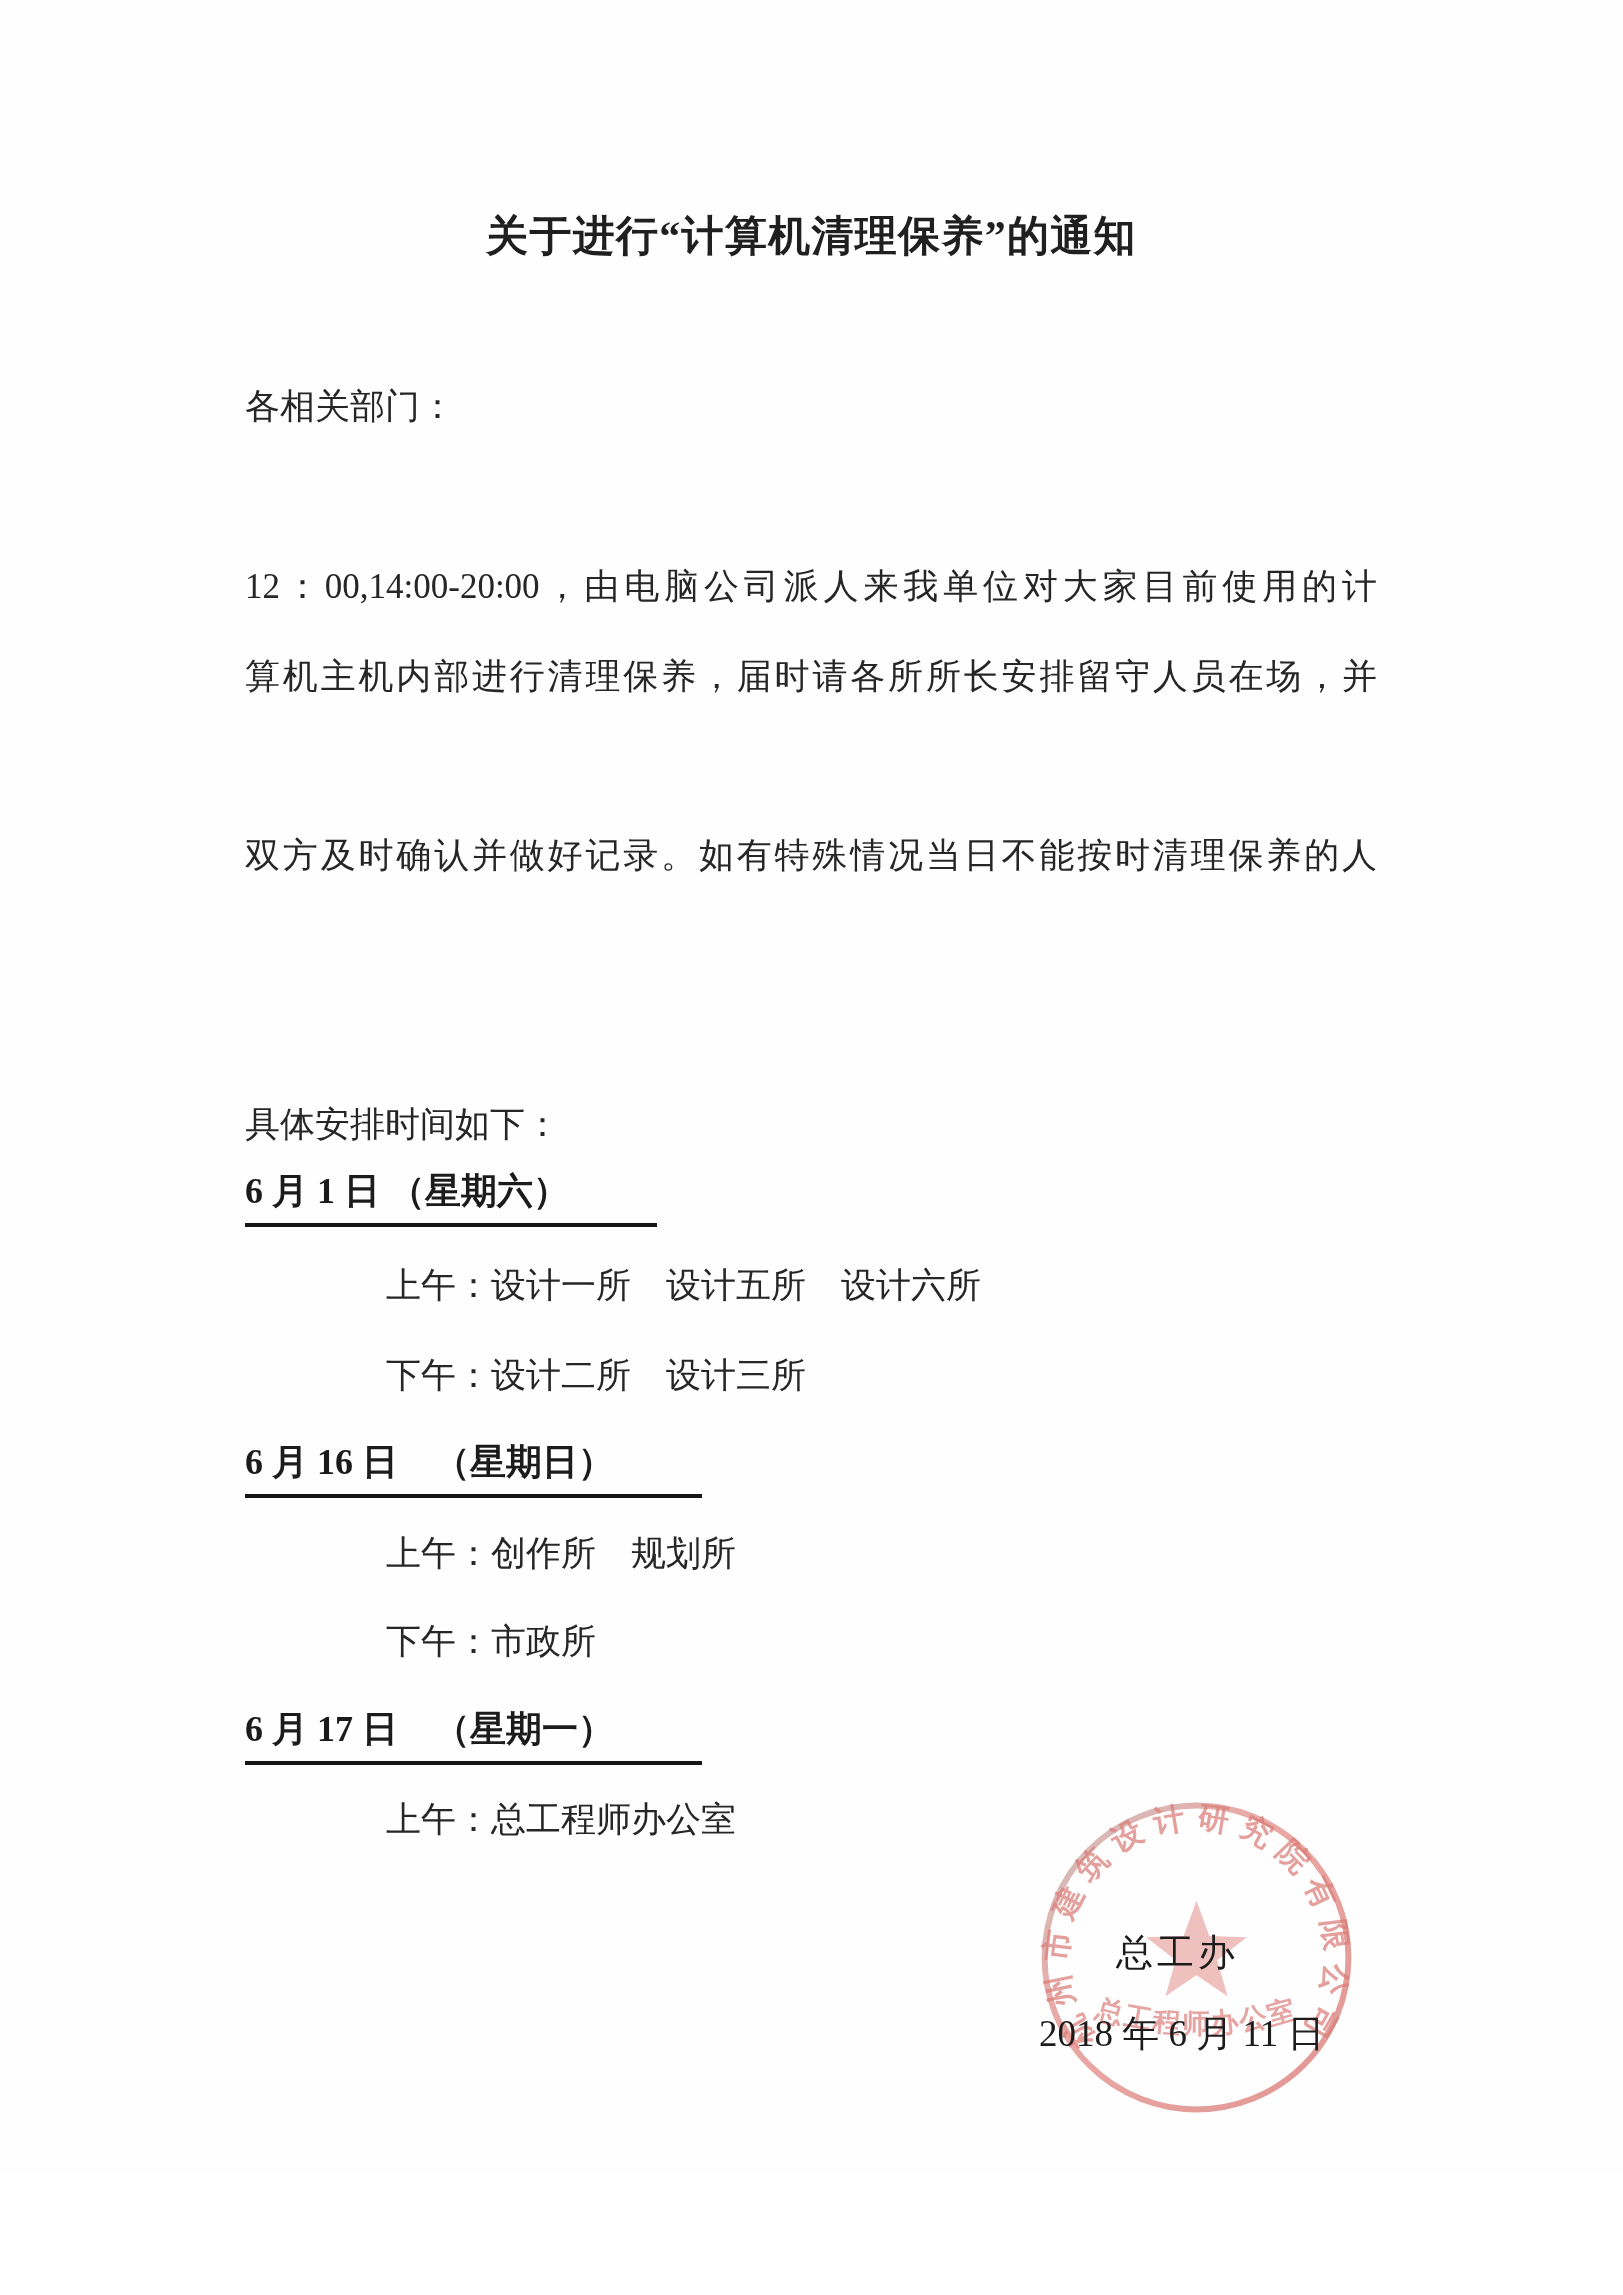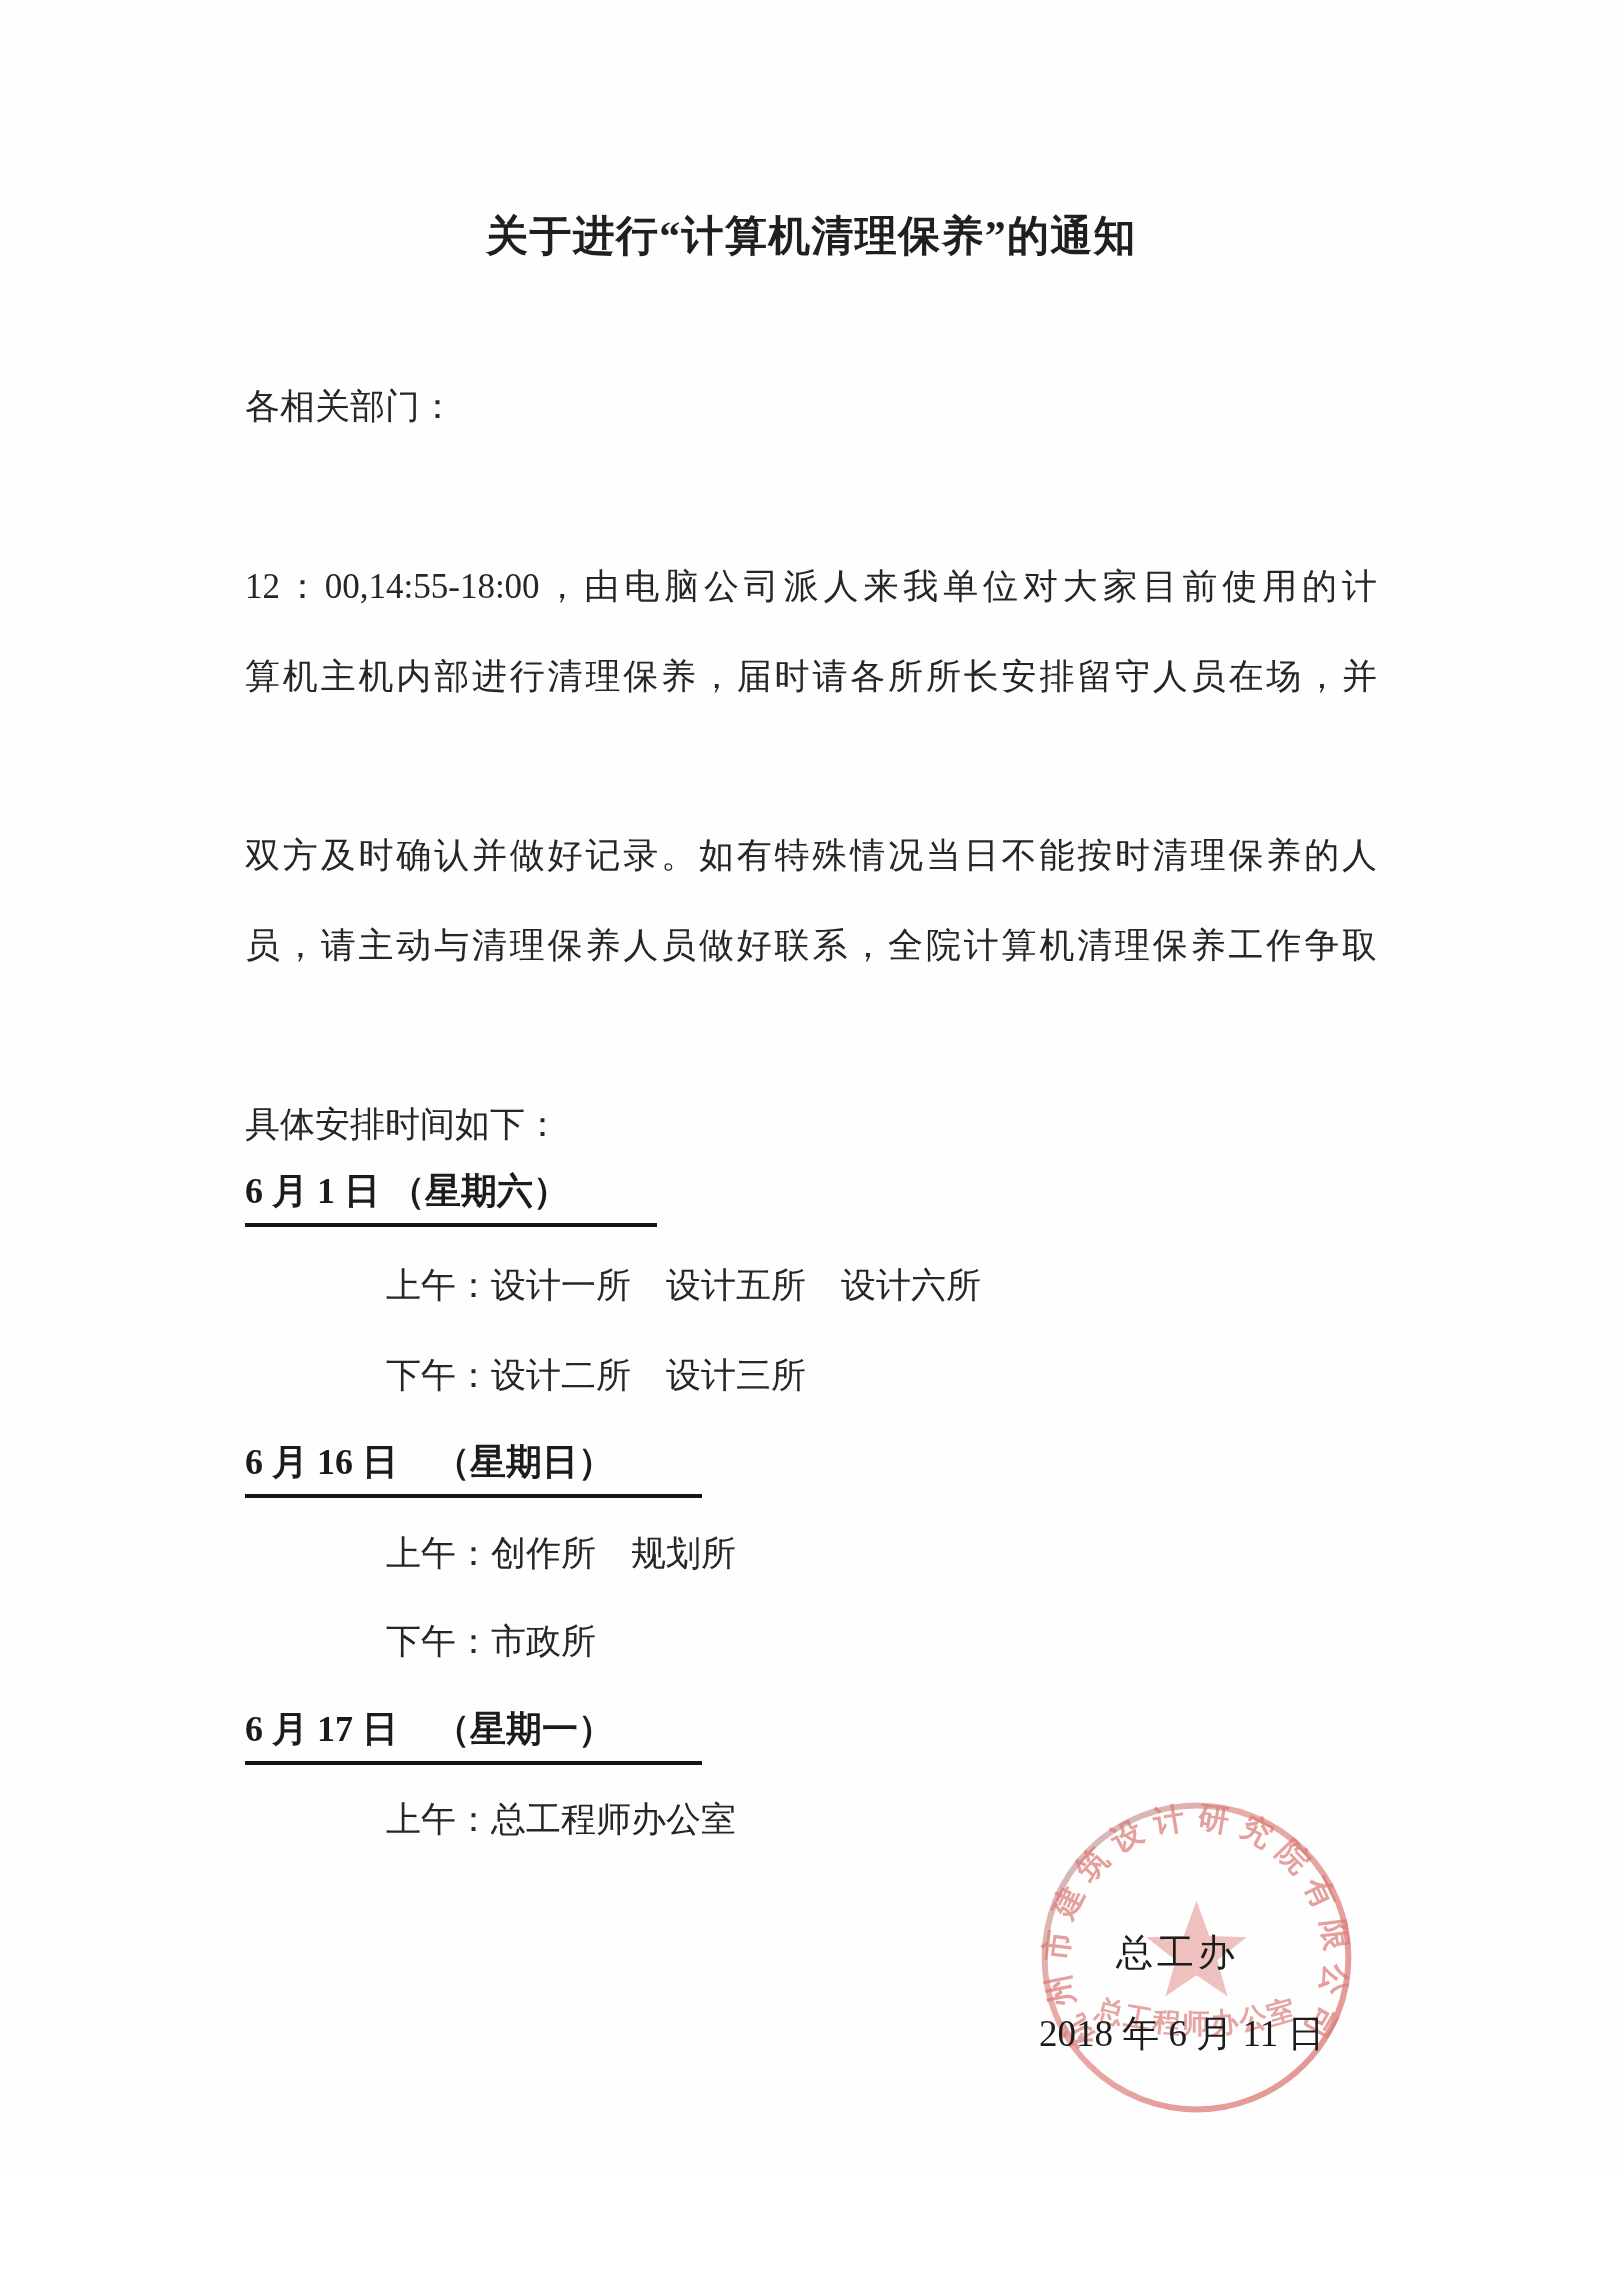--- a/index.html
+++ b/index.html
@@ -114,24 +114,23 @@
 </style>
 </head>
 <body>
 
 <div class="page">
 
   <div class="title">关于进行“计算机清理保养”的通知</div>
 
   <div class="line salutation">各相关部门：</div>
 
-  <div class="wrapline just p1">12：00,14:55-18:00，由电脑公司派人来我单位对大家目前使用的计</div>
+  <div class="wrapline just p1">12：00,14:00-20:00，由电脑公司派人来我单位对大家目前使用的计</div>
   <div class="wrapline just p2">算机主机内部进行清理保养，届时请各所所长安排留守人员在场，并</div>
   <div class="wrapline just p4">双方及时确认并做好记录。如有特殊情况当日不能按时清理保养的人</div>
-  <div class="wrapline just p5">员，请主动与清理保养人员做好联系，全院计算机清理保养工作争取</div>
 
   <div class="line intro">具体安排时间如下：</div>
 
   <div class="heading h15">
     <span class="ul">6 月 1 日 （星期六）</span>
   </div>
   <div class="slot s15a">上午：设计一所　设计五所　设计六所</div>
   <div class="slot s15b">下午：设计二所　设计三所</div>
 
   <div class="heading h16">

